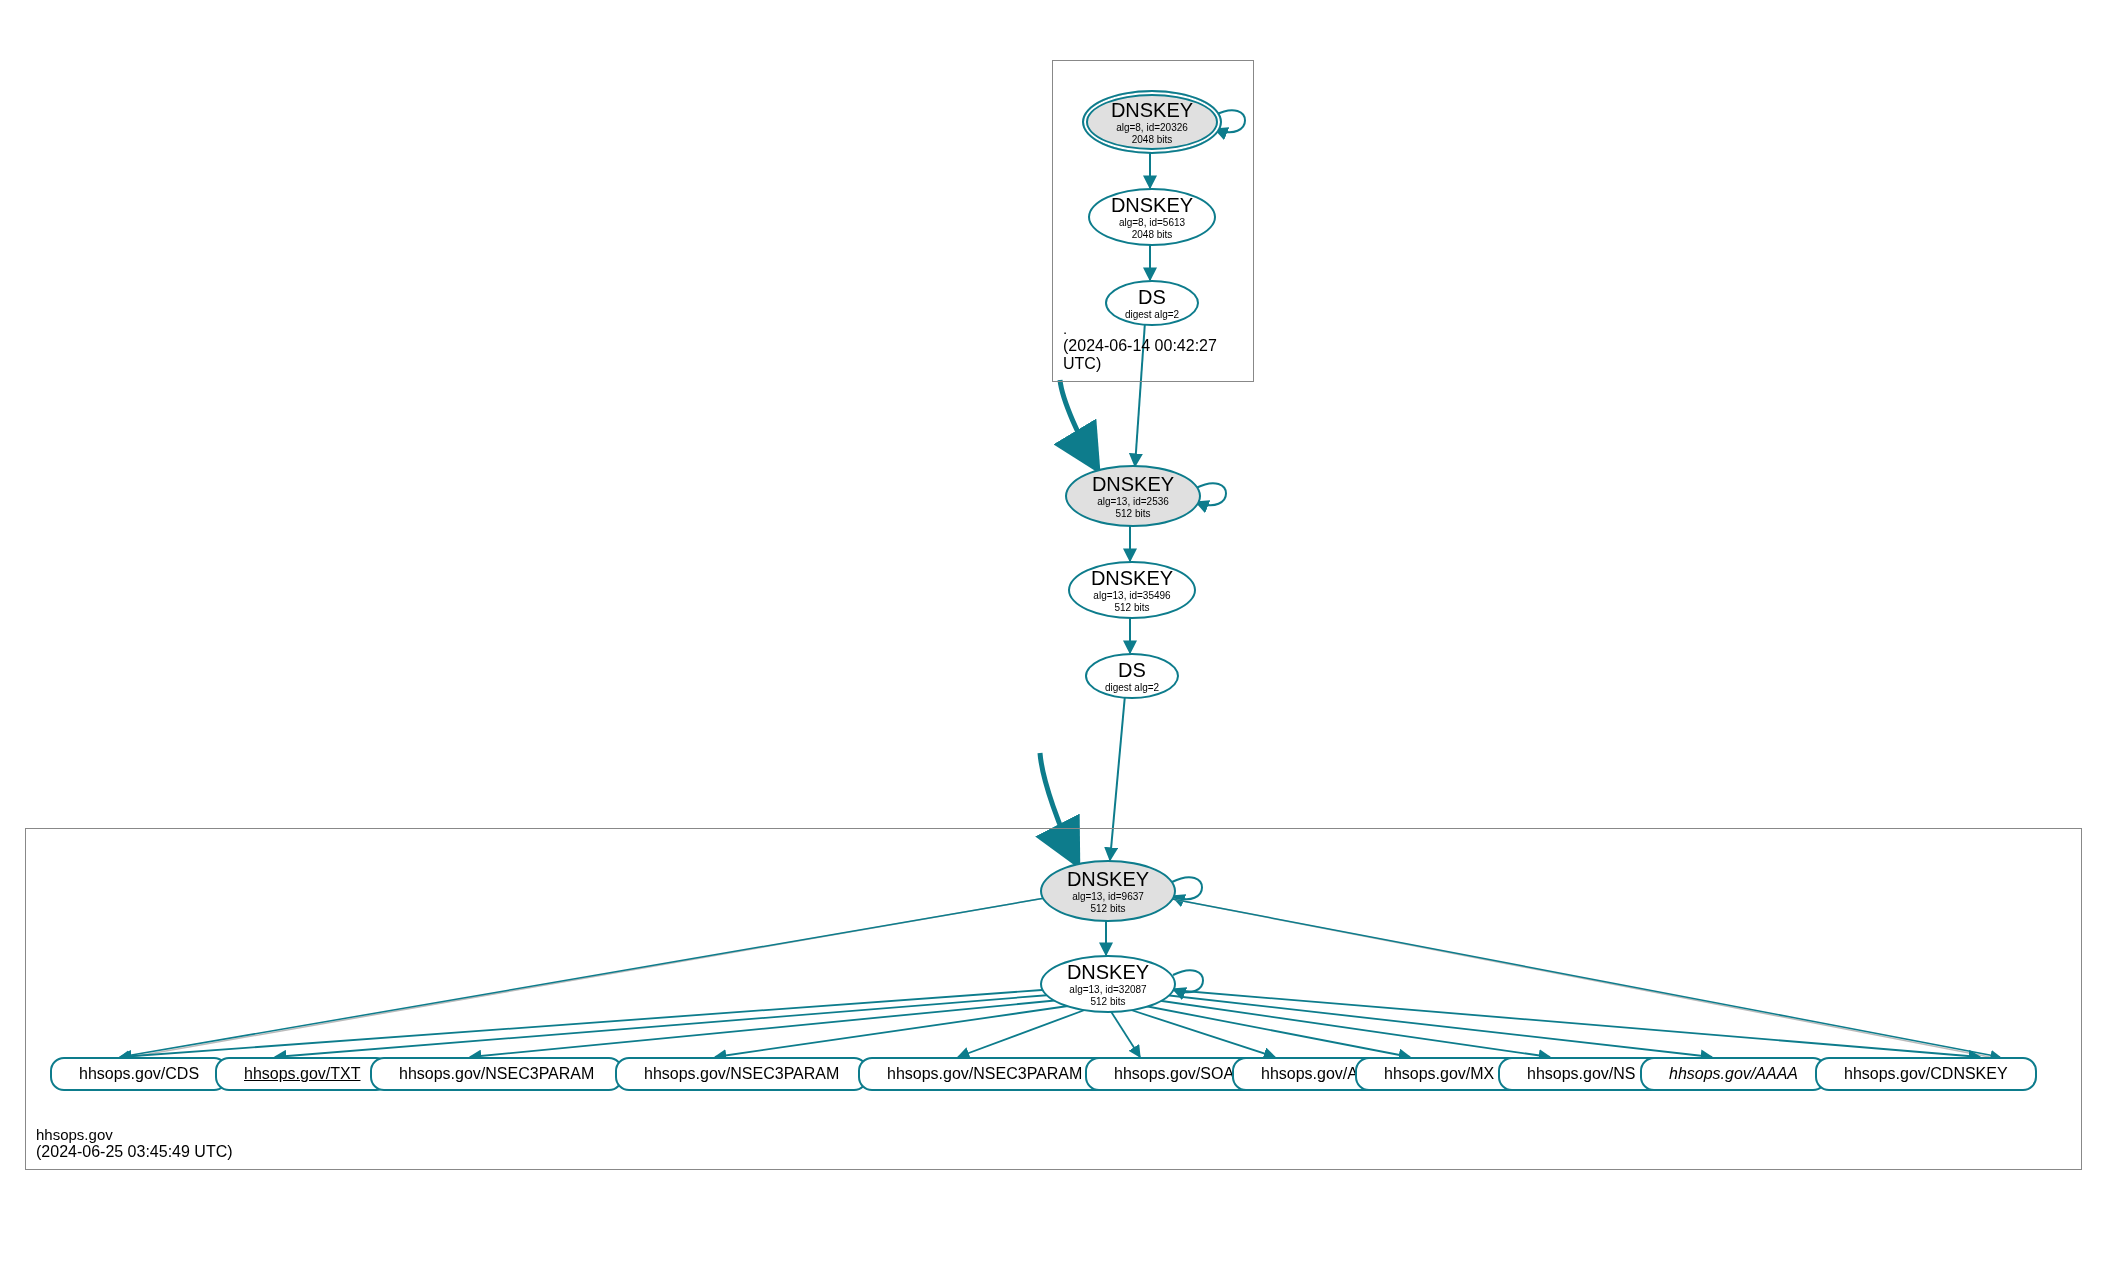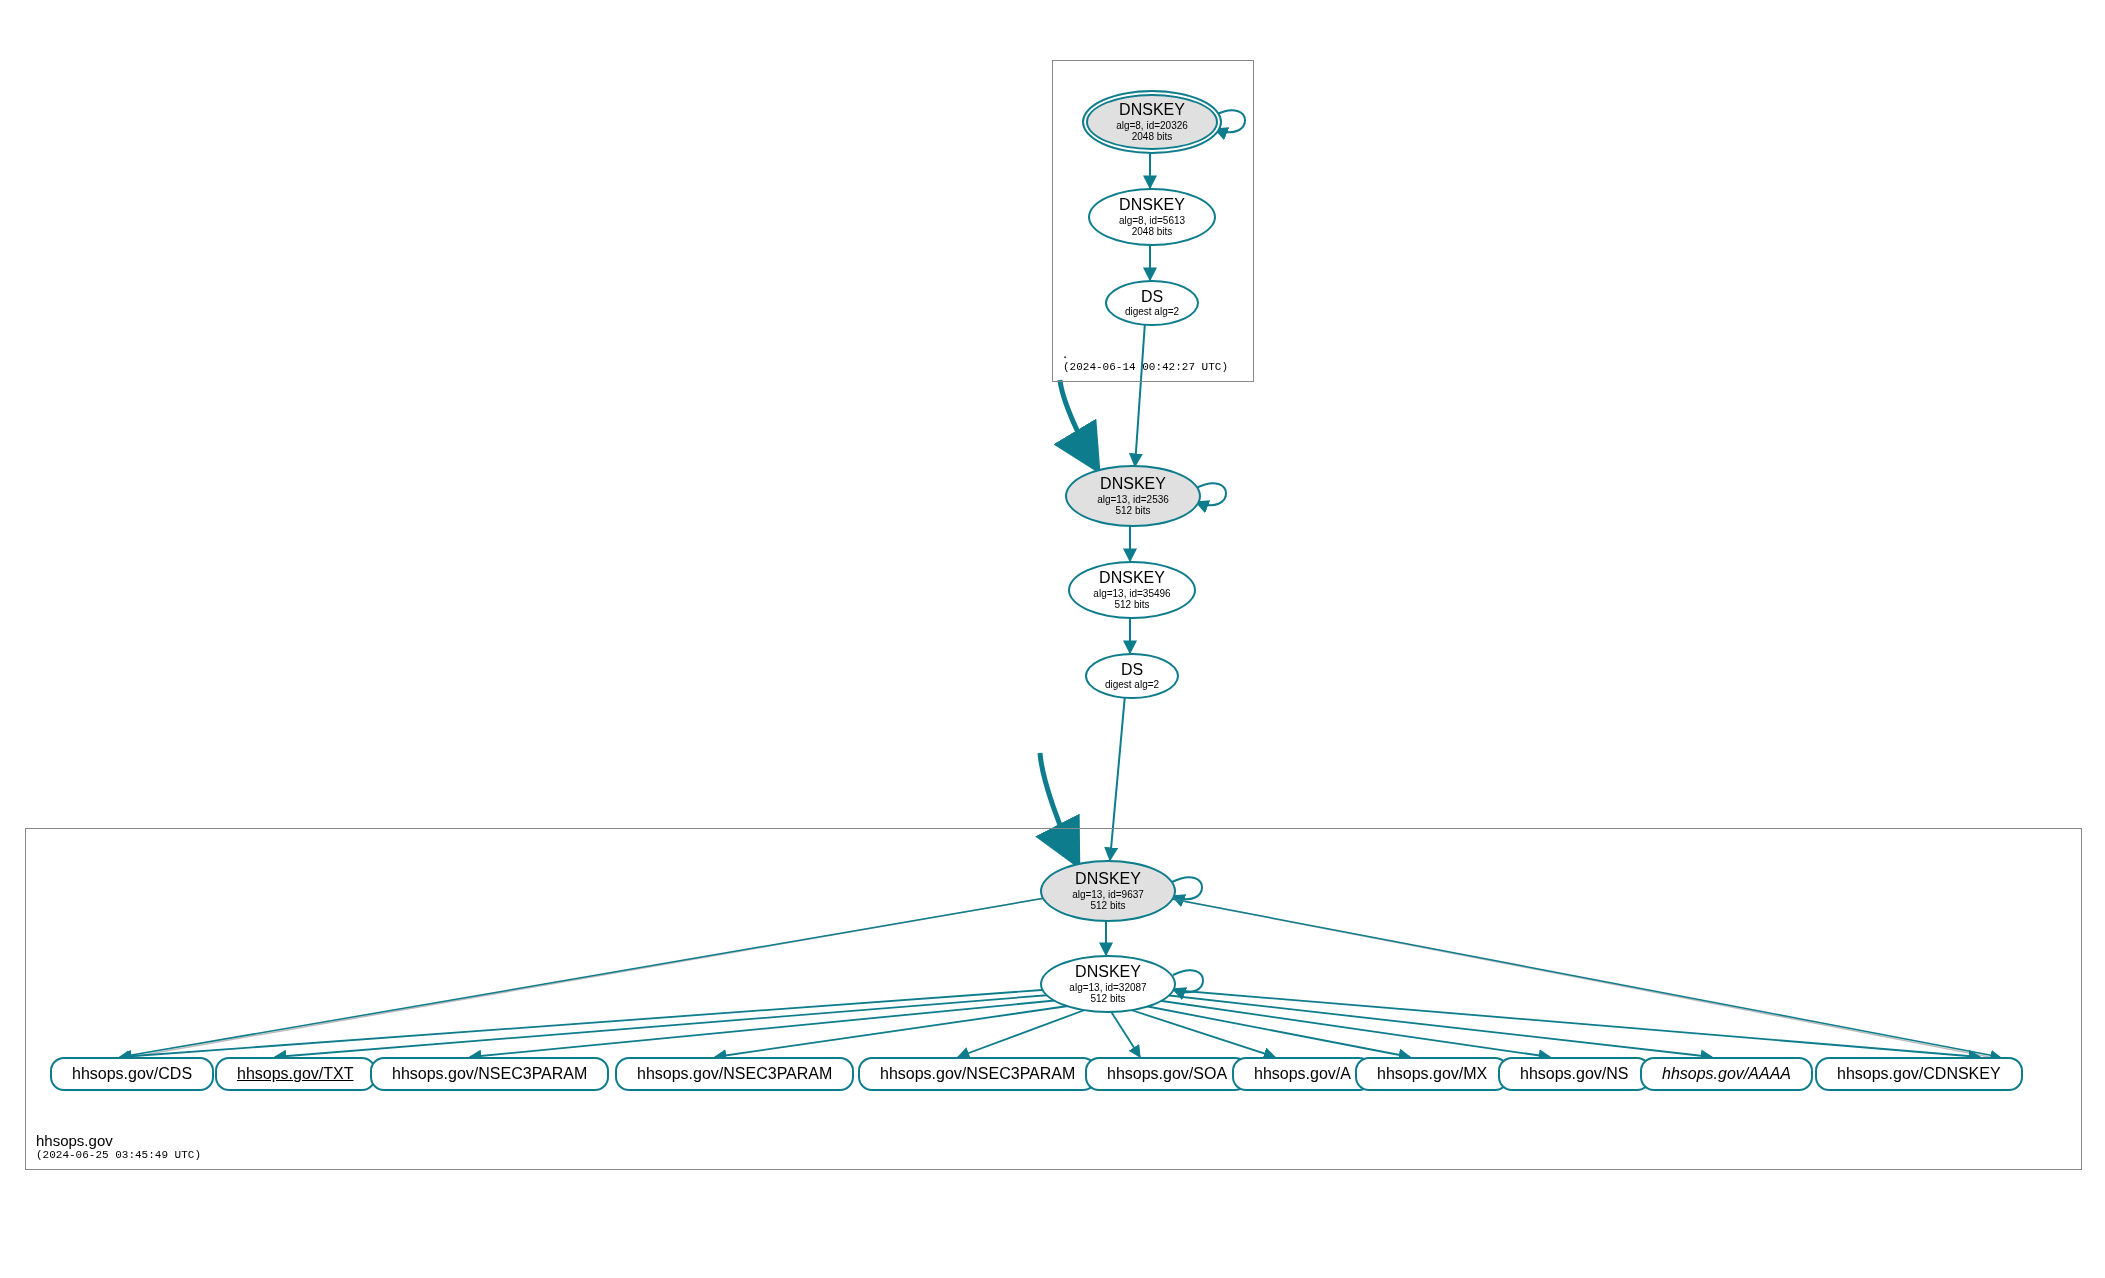--- a/index.html
+++ b/index.html
@@ -23,23 +23,22 @@
     bottom: 8px;
     left: 10px;
     font-size: 14px;
     color: #000;
   }
   .zone-label-inner {
     font-size: 15px;
     display: block;
   }
   .zone-ts-inner {
-    font-size: 11px;
+    font-size: 16px;
     display: block;
-    font-family: Liberation Mono, monospace;
   }
   .node {
     position: absolute;
     text-align: center;
     display: flex;
     flex-direction: column;
     justify-content: center;
     align-items: center;
     line-height: 1.15;
   }
@@ -52,24 +51,24 @@
     background: #e0e0e0;
   }
   .ellipse.double {
     box-shadow: inset 0 0 0 2px white, inset 0 0 0 4px #0d7c8c;
   }
   .recordbox {
     border: 2px solid #0d7c8c;
     border-radius: 14px;
     background: white;
     font-size: 16px;
-    padding: 6px 20px;
+    padding: 6px 27px;
   }
   .node-title {
-    font-size: 16px;
+    font-size: 20px;
     font-weight: normal;
   }
   .node-sub {
     font-size: 10px;
     text-align: center;
   }
   svg.edges {
     position: absolute;
     top: 0;
     left: 0;

